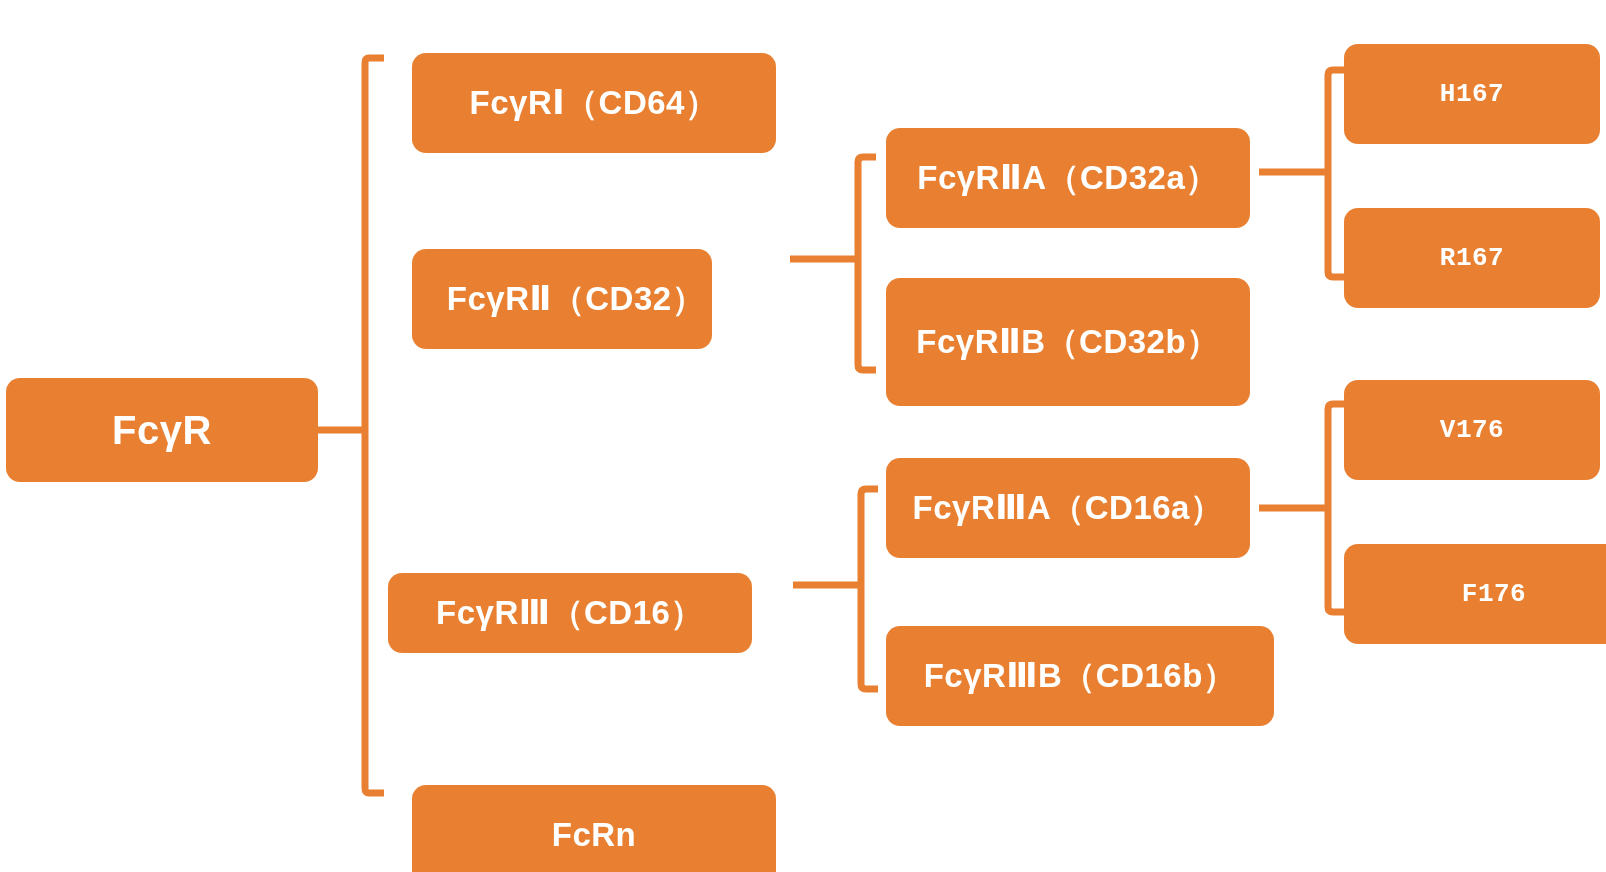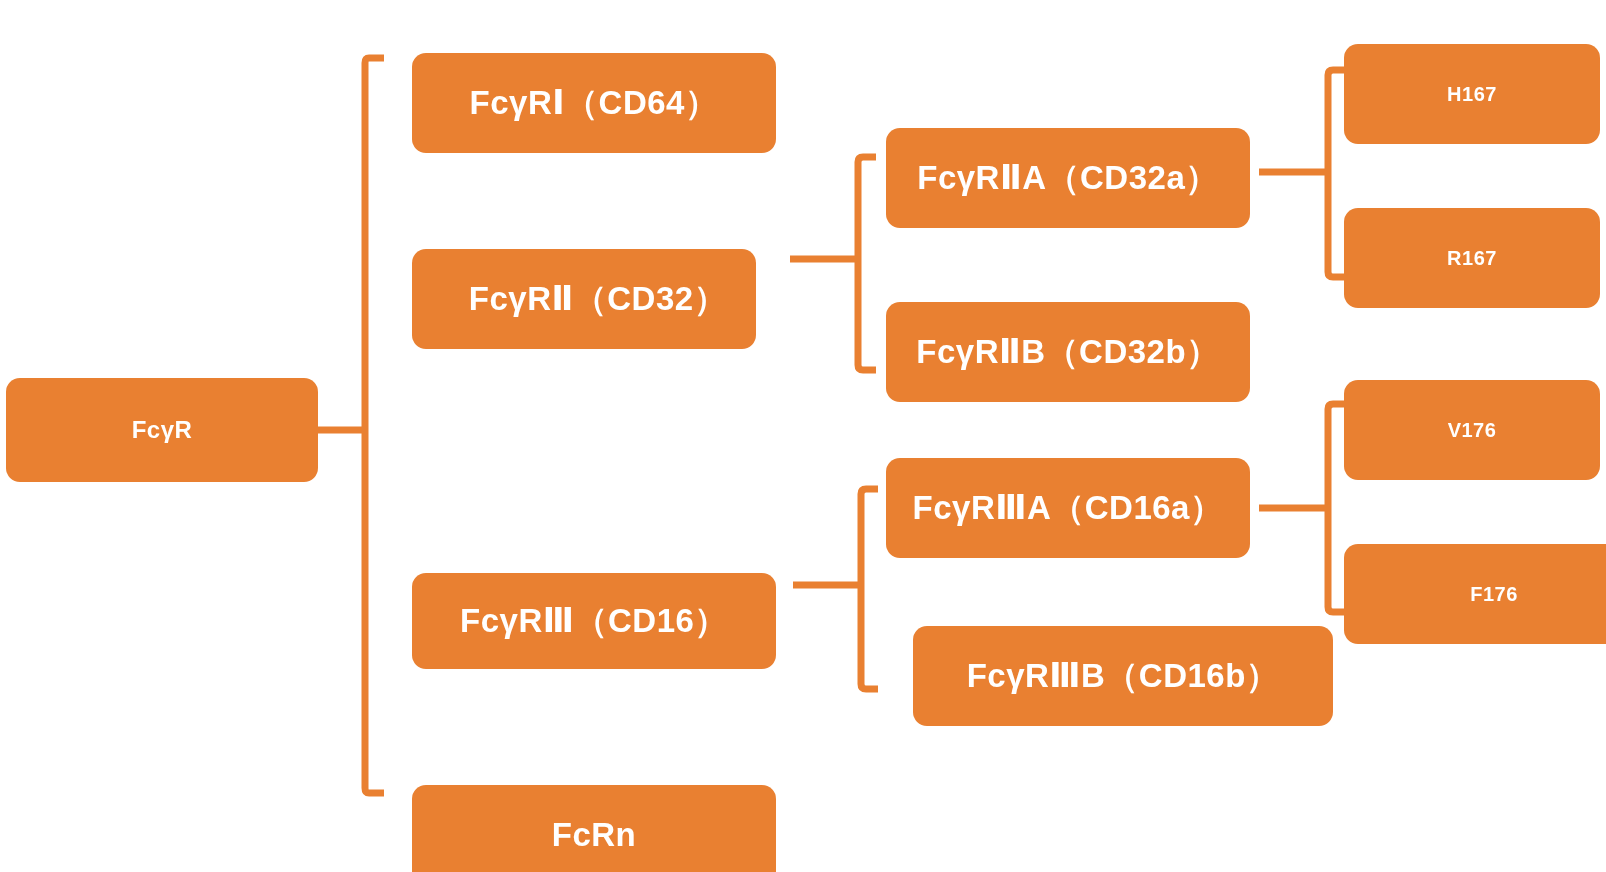--- a/index.html
+++ b/index.html
@@ -27,24 +27,24 @@
     display: flex;
     align-items: center;
     justify-content: center;
     text-align: center;
     font-weight: bold;
     letter-spacing: 0.5px;
     line-height: 1.1;
     white-space: nowrap;
     user-select: none;
   }
-  .node.lvl-root   { font-size: 24px; }
+  .node.lvl-root   { font-size: 40px; }
   .node.lvl-1      { font-size: 33px; margin-top: 41px; }
   .node.lvl-2      { font-size: 33px; }
-  .node.lvl-3      { font-size: 20px; }
+  .node.lvl-3      { font-size: 26px; font-family: Liberation Mono, monospace; }
 
   svg.connectors {
     position: absolute;
     left: 0;
     top: 0;
     width: 1606px;
     height: 872px;
     pointer-events: none;
   }
   svg.connectors path,
@@ -80,45 +80,45 @@
   </svg>
 
   <div class="node lvl-root" style="left:6px; top:378px; width:312px; height:104px;">
     <span>FcγR</span>
   </div>
 
   <div class="node lvl-1" style="left:412px; top:12px; width:364px; height:100px;">
     <span>FcγRⅠ（CD64）</span>
   </div>
 
-  <div class="node lvl-1" style="left:412px; top:208px; width:344px; height:100px;padding-left:28px;">
+  <div class="node lvl-1" style="left:412px; top:208px; width:300px; height:100px;padding-left:28px;">
     <span>FcγRⅡ（CD32）</span>
   </div>
 
-  <div class="node lvl-1" style="left:412px; top:532px; width:364px; height:96px;">
+  <div class="node lvl-1" style="left:388px; top:532px; width:364px; height:80px;">
     <span>FcγRⅢ（CD16）</span>
   </div>
 
   <div class="node lvl-1" style="left:412px; top:744px; width:364px; height:100px;">
     <span>FcRn</span>
   </div>
 
   <div class="node lvl-2" style="left:886px; top:128px; width:364px; height:100px;">
     <span>FcγRⅡA（CD32a）</span>
   </div>
 
-  <div class="node lvl-2" style="left:886px; top:302px; width:364px; height:100px;">
+  <div class="node lvl-2" style="left:886px; top:278px; width:364px; height:128px;">
     <span>FcγRⅡB（CD32b）</span>
   </div>
 
   <div class="node lvl-2" style="left:886px; top:458px; width:364px; height:100px;">
     <span>FcγRⅢA（CD16a）</span>
   </div>
 
-  <div class="node lvl-2" style="left:886px; top:626px; width:420px; height:100px;margin-left:27px;">
+  <div class="node lvl-2" style="left:886px; top:626px; width:388px; height:100px;">
     <span>FcγRⅢB（CD16b）</span>
   </div>
 
   <div class="node lvl-3" style="left:1344px; top:44px; width:256px; height:100px;">
     <span>H167</span>
   </div>
 
   <div class="node lvl-3" style="left:1344px; top:208px; width:256px; height:100px;">
     <span>R167</span>
   </div>

